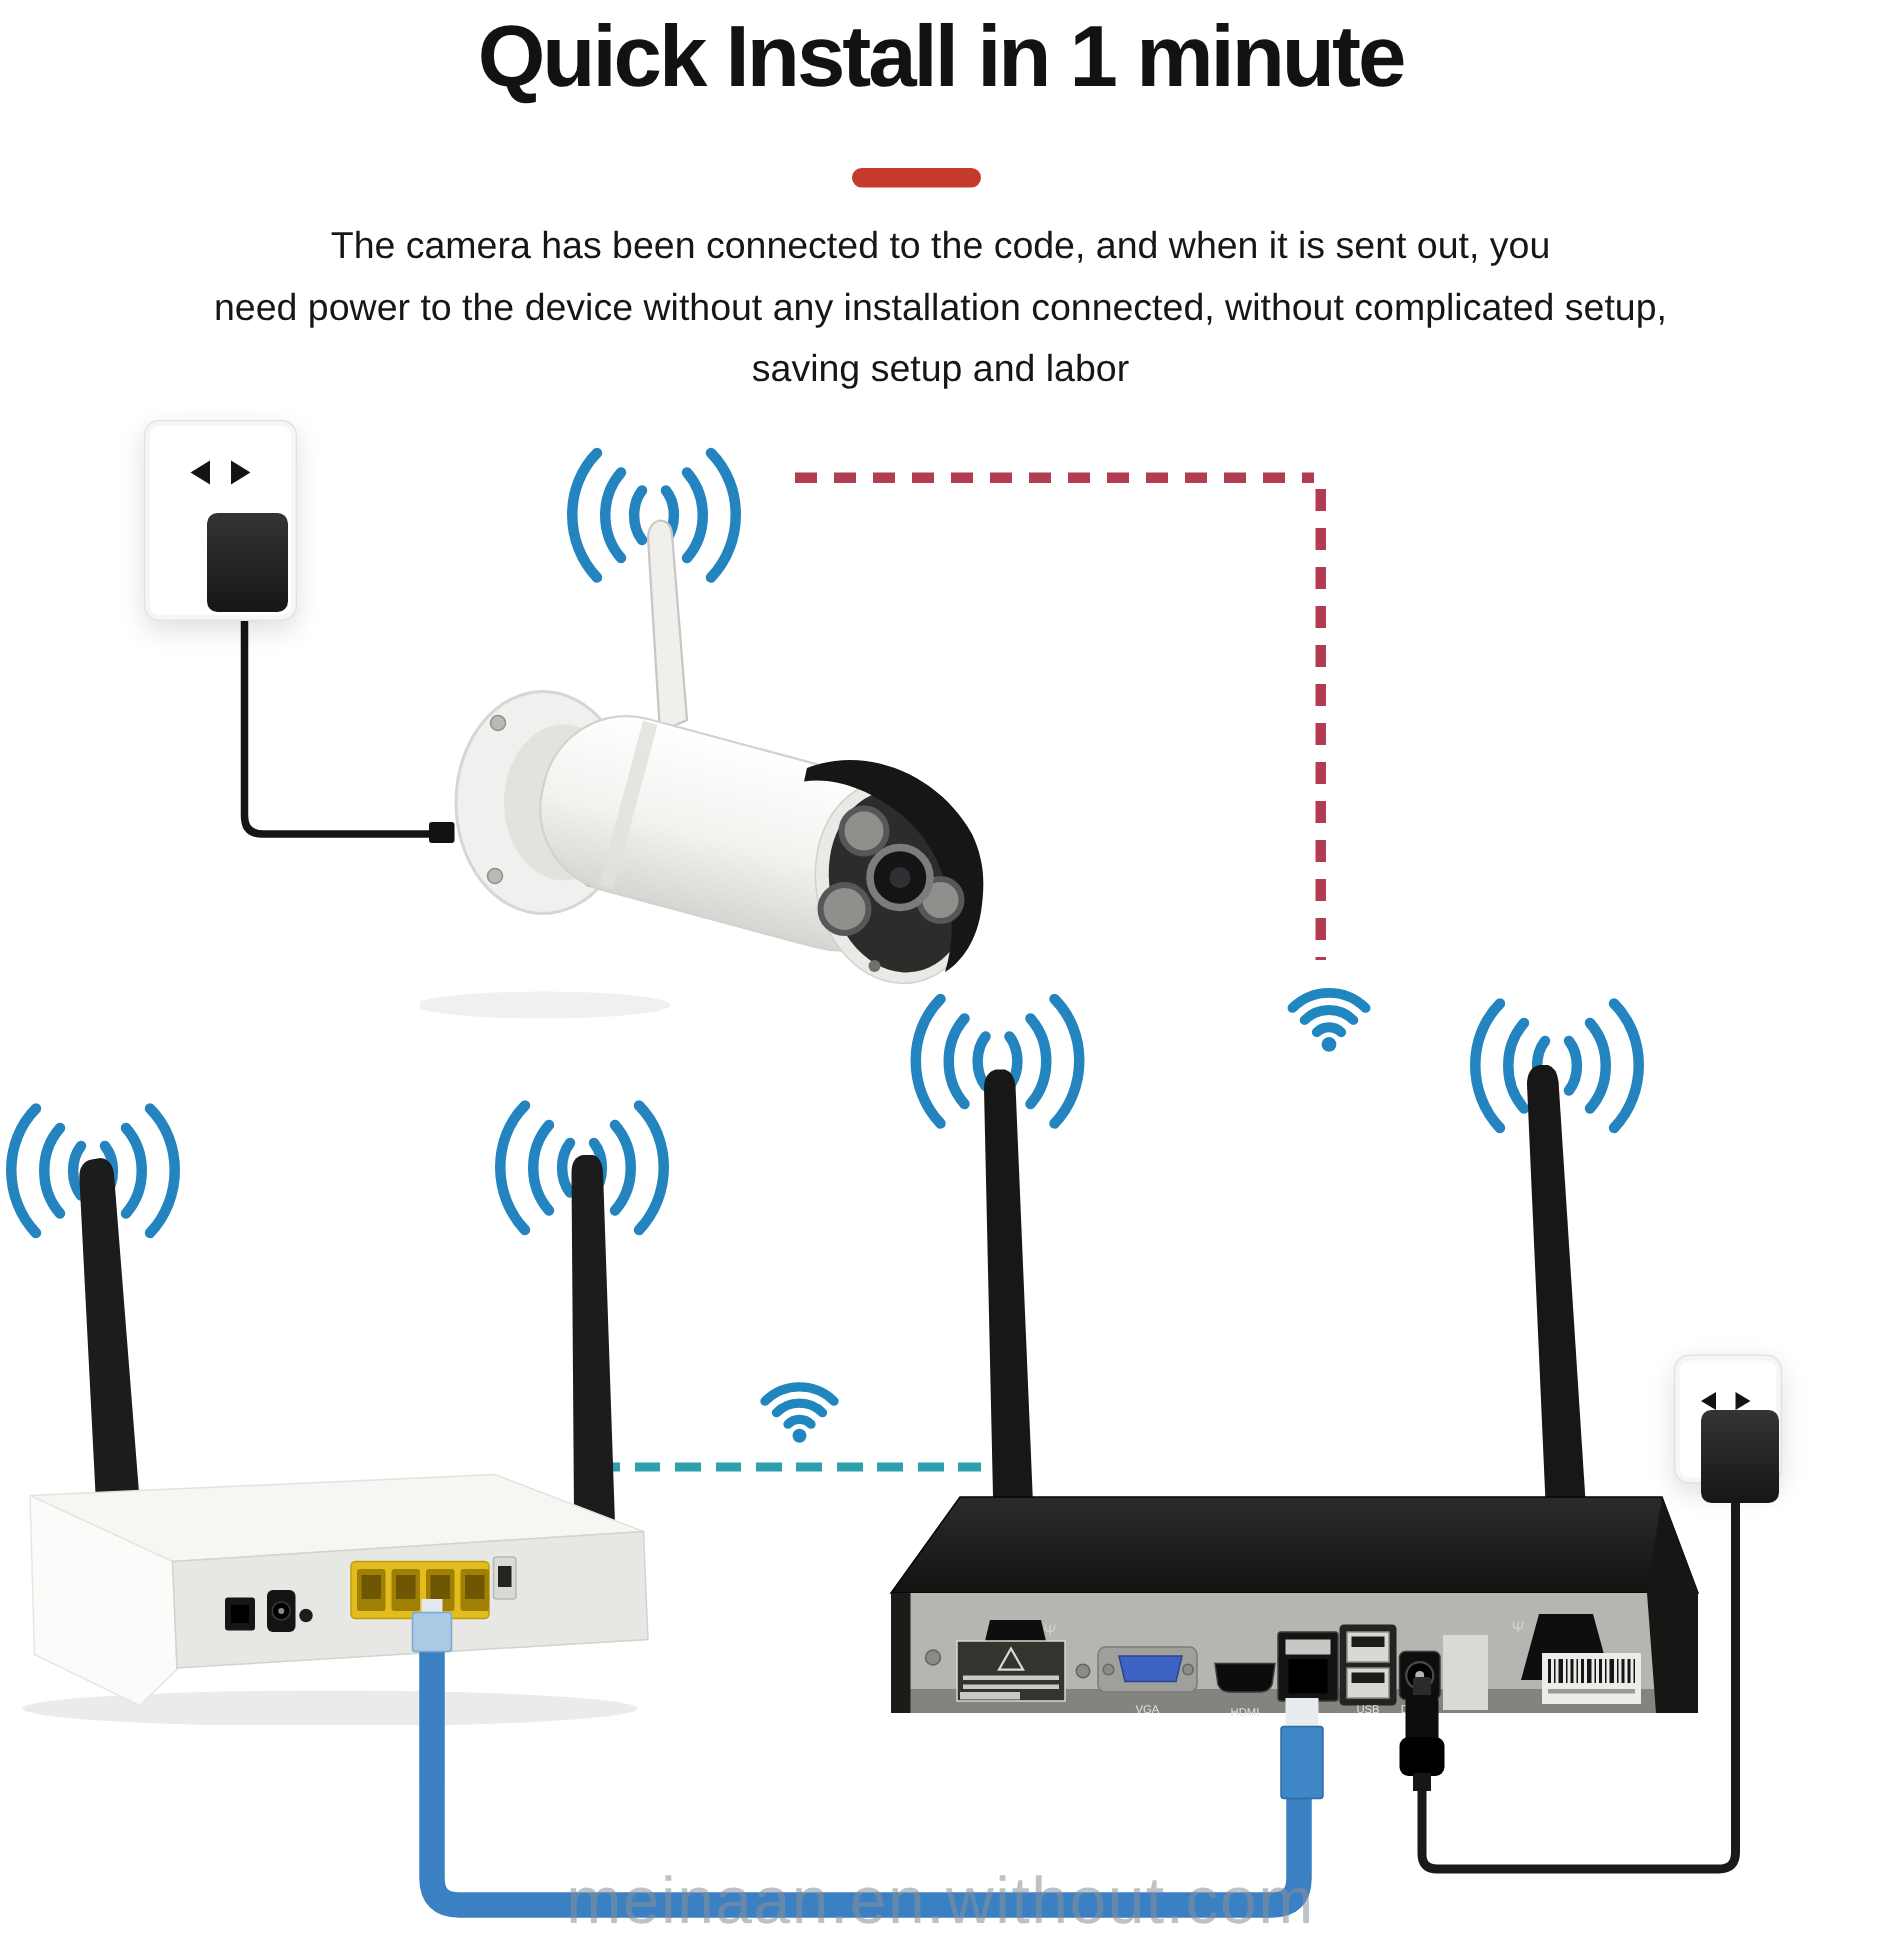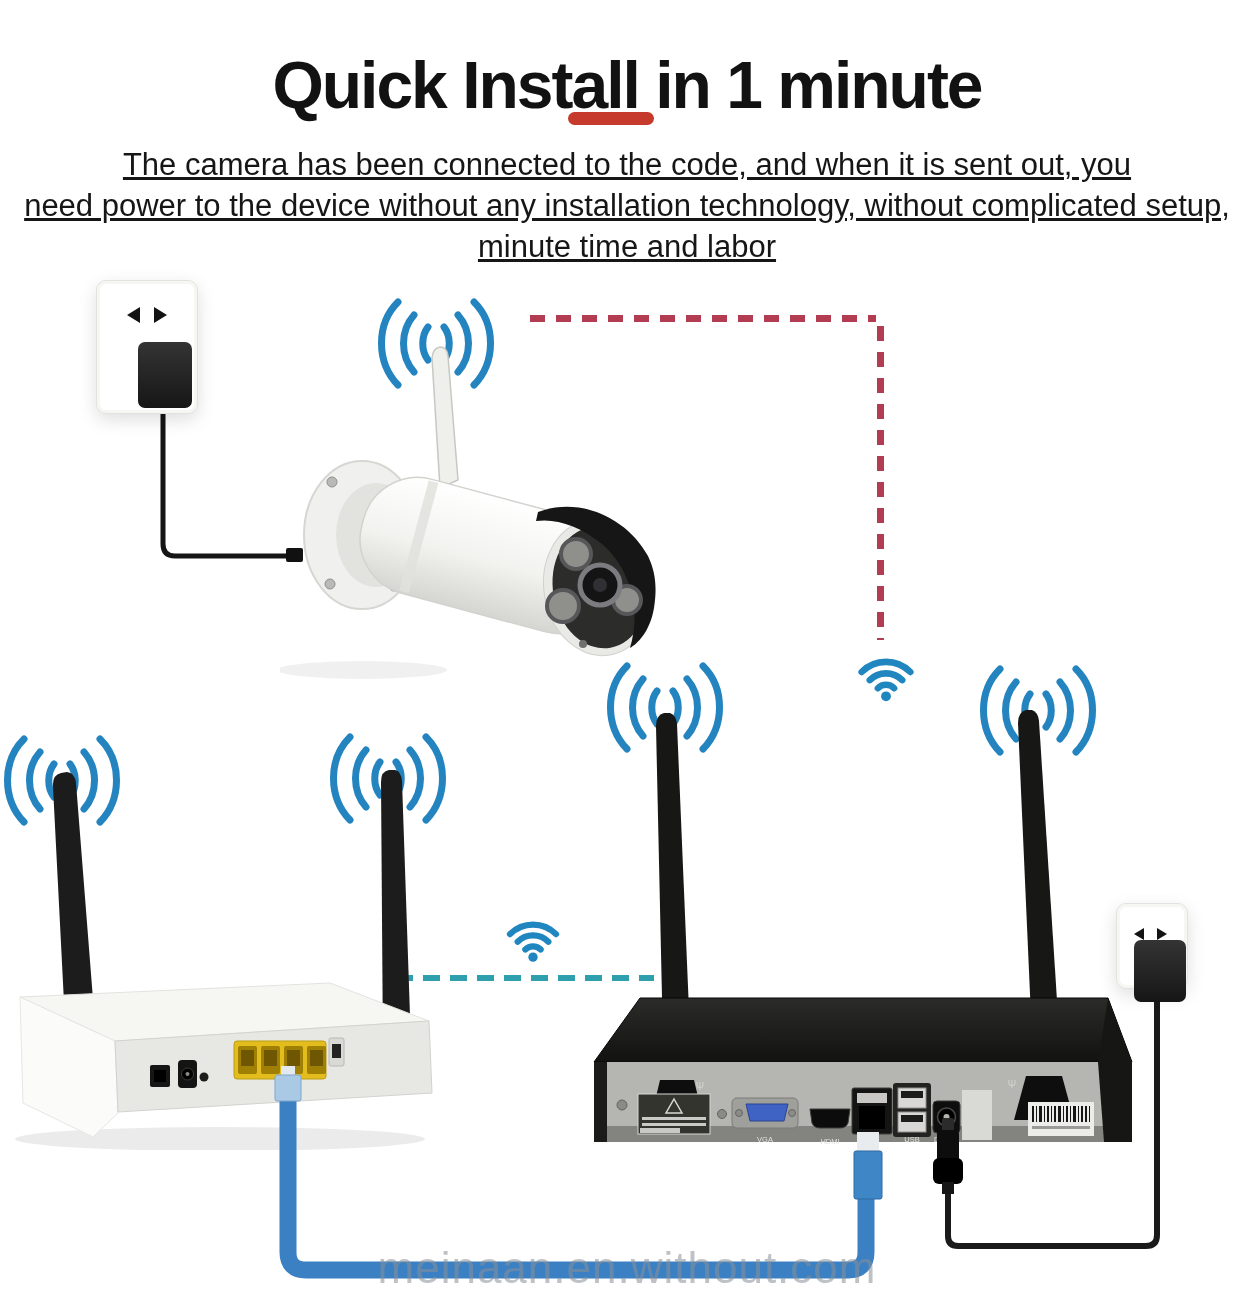--- a/index.html
+++ b/index.html
@@ -1,22 +1,22 @@
 <!DOCTYPE html>
 <html><head>
 <meta charset="utf-8">
 <style>
   html,body{margin:0;padding:0;background:#fff;}
   .stage{position:relative;width:1254px;height:1293px;background:#ffffff;overflow:hidden;
          font-family:"Liberation Sans",sans-serif;}
   .abs{position:absolute;}
-  .title{top:4px;left:0;width:100%;text-align:center;font-size:66px;font-weight:bold;
-         letter-spacing:-2px;color:#121212;margin-top:43px;}
+  .title{top:4px;left:0;width:100%;text-align:center;font-size:58px;font-weight:bold;
+         letter-spacing:-2px;color:#121212;}
   .divider{left:568px;top:112px;width:86px;height:13px;border-radius:7px;background:#c53a2c;}
-  .desc{top:144px;left:0;width:100%;text-align:center;font-size:31px;line-height:41px;color:#161616;text-decoration:underline;}
+  .desc{top:144px;left:0;width:100%;text-align:center;font-size:25px;line-height:41px;color:#161616;}
   .watermark{top:1243px;left:0;width:100%;text-align:center;font-size:44px;letter-spacing:1px;
              color:#8a9096;opacity:.55;z-index:8;}
   
   .dash-red-h{left:530px;top:315px;width:346px;height:7px;z-index:1;
     background:repeating-linear-gradient(90deg,#b23c52 0 15px,transparent 15px 26px);}
   .dash-red-v{left:877px;top:326px;width:7px;height:314px;z-index:1;
     background:repeating-linear-gradient(180deg,#b23c52 0 15px,transparent 15px 26px);}
   .dash-teal-h{left:396px;top:975px;width:258px;height:6px;z-index:1;
     background:repeating-linear-gradient(90deg,#2d9fad 0 17px,transparent 17px 27px);}
   
@@ -41,22 +41,22 @@
 </style>
 </head>
 <body>
 
 <div class="stage">
 
   <div class="abs title">Quick Install in 1 minute</div>
   <div class="abs divider"></div>
   <div class="abs desc">
     <div>The camera has been connected to the code, and when it is sent out, you</div>
-    <div>need power to the device without any installation technology, without complicated setup,</div>
-    <div>minute time and labor</div>
+    <div>need power to the device without any installation connected, without complicated setup,</div>
+    <div>saving setup and labor</div>
   </div>
 
   <div class="abs dash-red-h"></div>
   <div class="abs dash-red-v"></div>
   <div class="abs dash-teal-h"></div>
 
   <div class="abs outlet outlet-left">
     <div class="abs tri-l" style="left:30px;top:26px;"></div>
     <div class="abs tri-r" style="left:57px;top:26px;"></div>
   </div>

